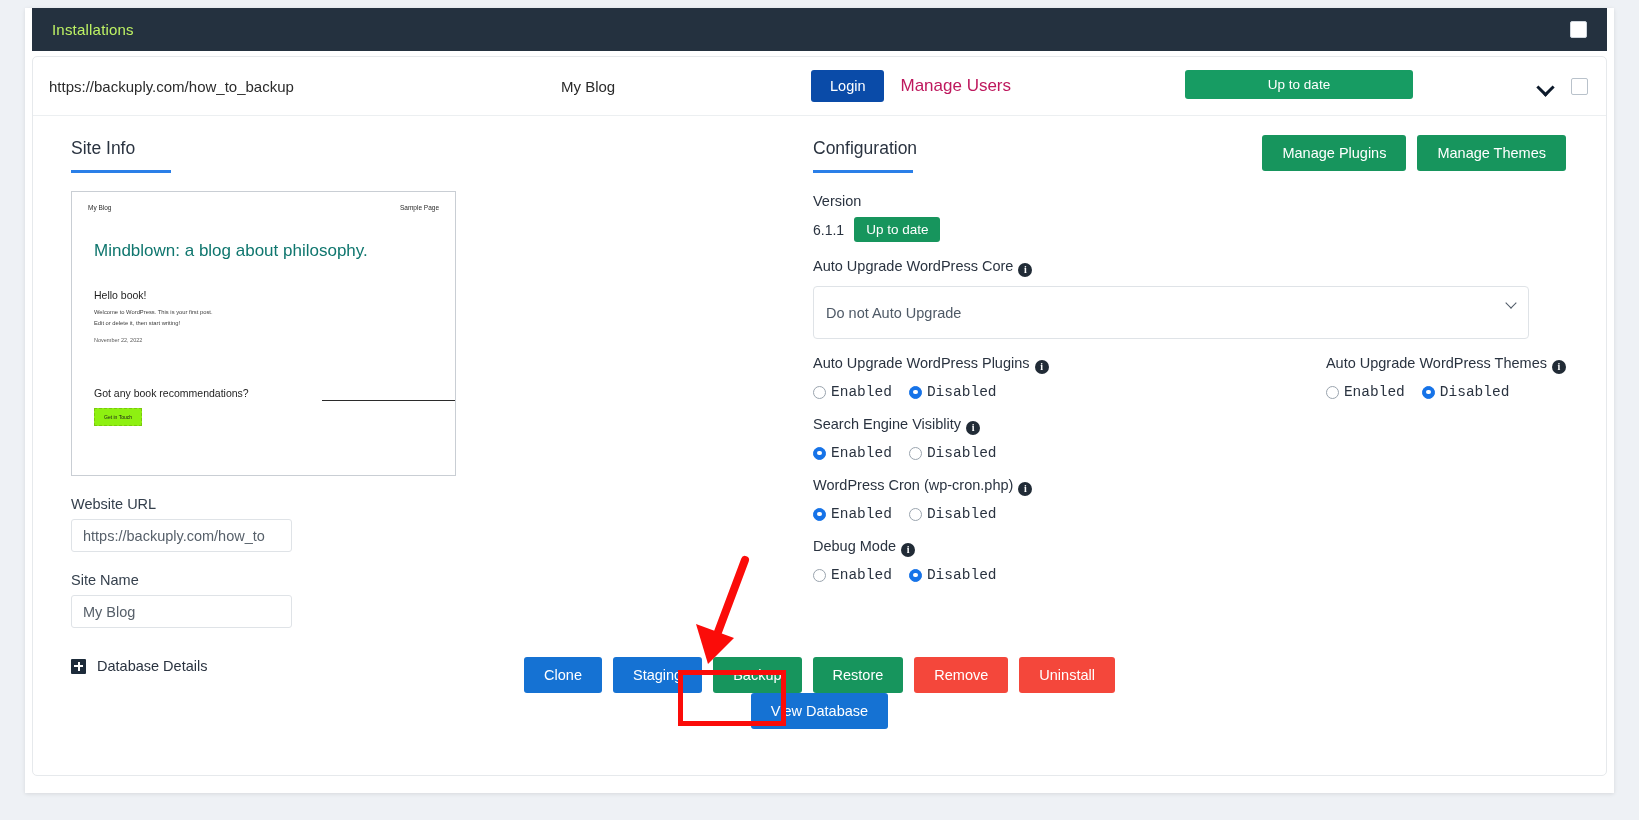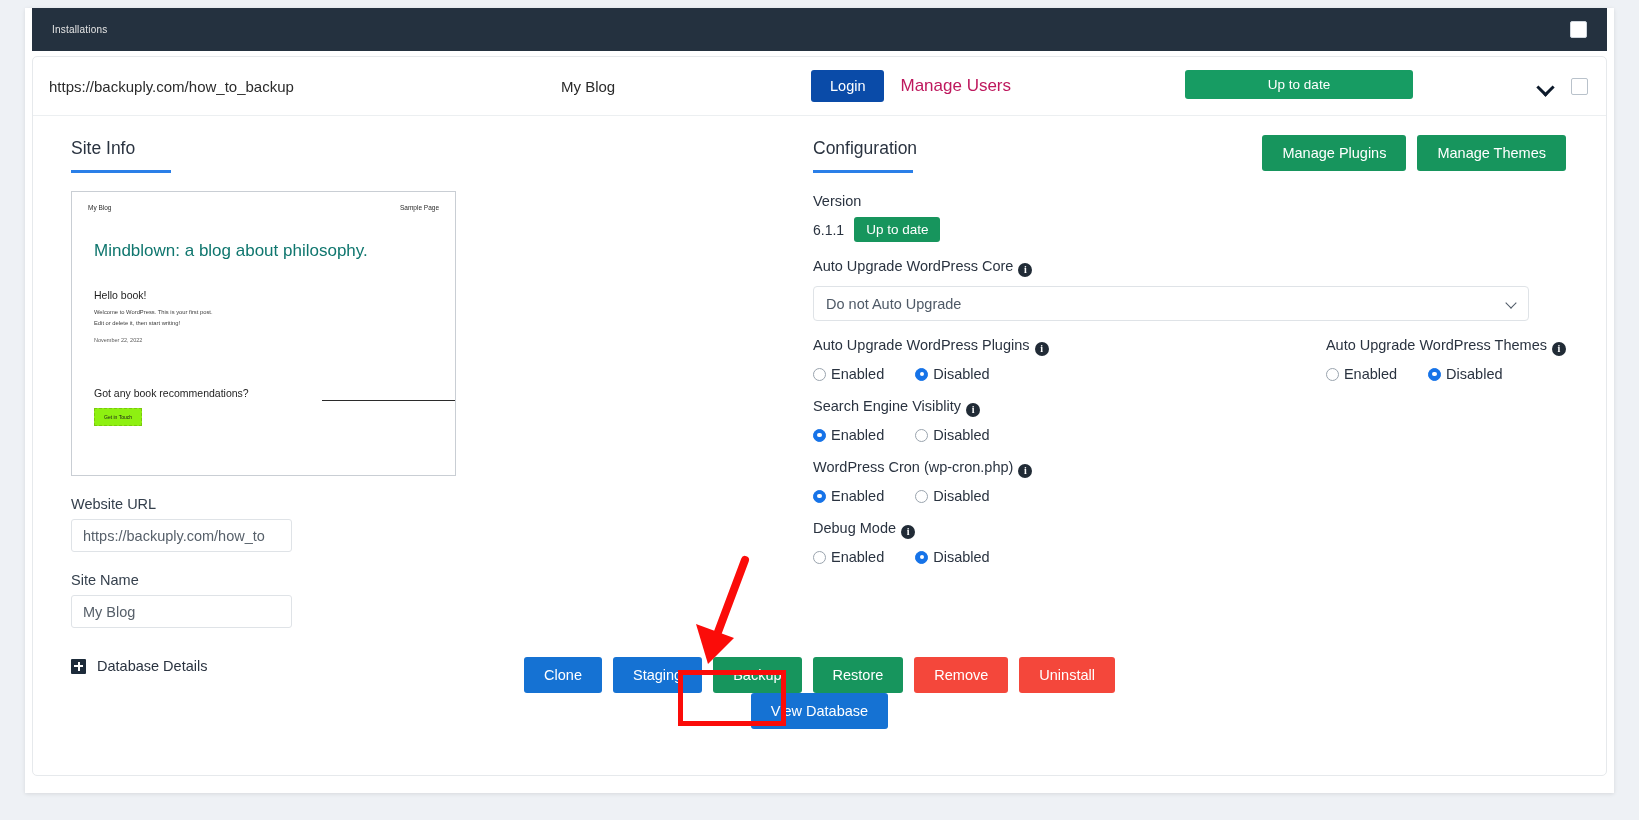--- a/index.html
+++ b/index.html
@@ -19,21 +19,21 @@
   }
   
   .panel-header {
     position: absolute; left: 7px; top: 0px;
     width: 1575px; height: 43px;
     background: #24313f;
     display: flex; align-items: center;
     padding: 0 20px;
   }
   .panel-header .title {
-    color: #e5e5e5; font-size: 10px; letter-spacing: .2px;
+    color: #bef264; font-size: 15px; letter-spacing: .2px;
   }
   .panel-header .spacer { flex: 1; }
   .hdr-checkbox {
     width: 17px; height: 17px;
     background: #fff; border: 1px solid #cfd6dd; border-radius: 2px;
   }
   
   .install-card {
     position: absolute; left: 7px; top: 48px;
     width: 1575px; height: 720px;
@@ -161,32 +161,32 @@
     padding: 5px 12px; border-radius: 3px; border: none; cursor: pointer;
   }
   .info-i {
     display: inline-block; width: 14px; height: 14px;
     border-radius: 50%; background: #212b36; color: #fff;
     font-size: 10px; line-height: 14px; text-align: center;
     font-weight: bold; vertical-align: -2px; margin-left: 5px;
     font-family: "Liberation Serif", serif;
   }
   .select-box {
-    position: relative; width: 716px; height: 35px; margin-top: 9px;
+    position: relative; width: 716px; height: 53px; margin-top: 9px;
     border: 1px solid #dfe3e7; border-radius: 4px; background: #fff;
     font-size: 14.5px; color: #4e5966;
     display: flex; align-items: center; padding: 0 12px; cursor: pointer;
   }
   .select-box .caret {
     position: absolute; right: 13px; top: 12px;
     width: 8px; height: 8px;
     border-right: 1.6px solid #4e5966; border-bottom: 1.6px solid #4e5966;
     transform: rotate(45deg);
   }
-  .radio-row { display: flex; align-items: center; gap: 31px; margin-top: 10px; }
+  .radio-row { display: flex; align-items: center; gap: 17px; margin-top: 10px; font-family: Liberation Mono, monospace; }
   .radio-opt { display: flex; align-items: center; gap: 5px; cursor: pointer; }
   .rad {
     width: 13px; height: 13px; border-radius: 50%;
     border: 1.4px solid #9aa4ae; background: #fff;
     position: relative; flex: none;
   }
   .rad.on { border-color: #1673e8; background: #1673e8; }
   .rad.on::after {
     content: ""; position: absolute; left: 3.3px; top: 3.3px;
     width: 4.4px; height: 4.4px; border-radius: 50%; background: #fff;

